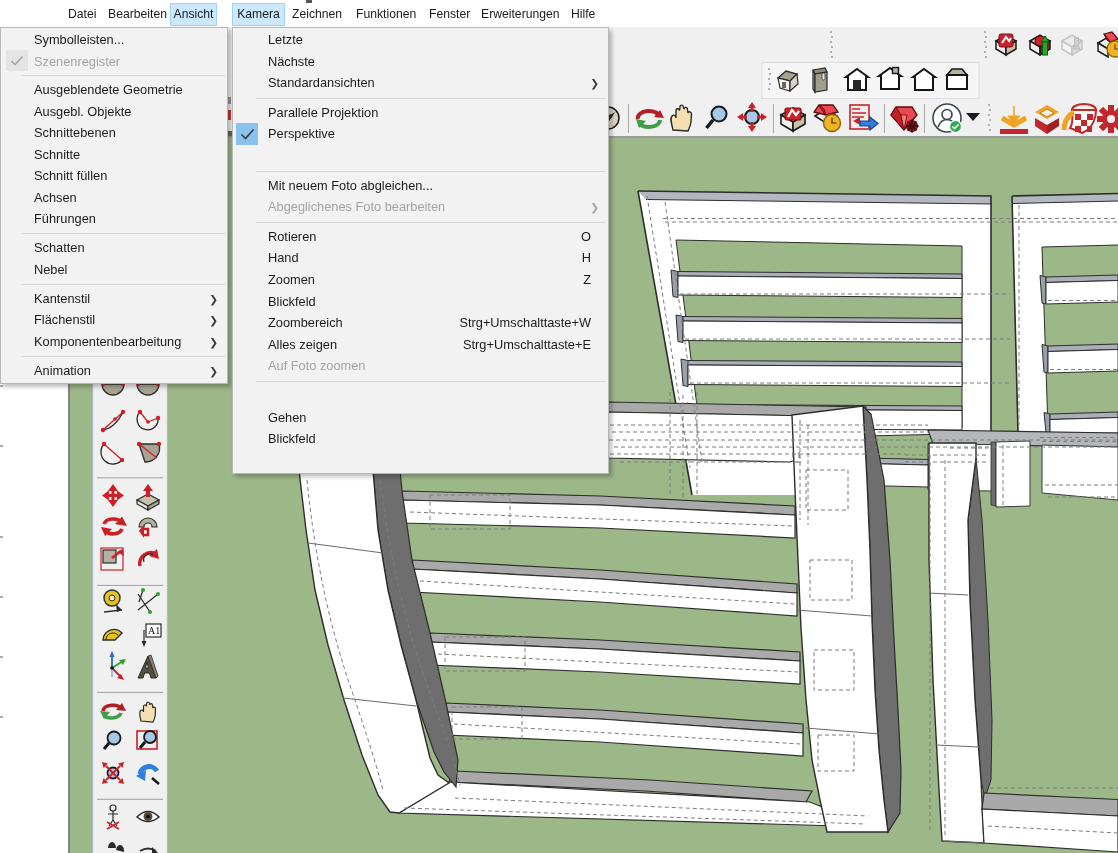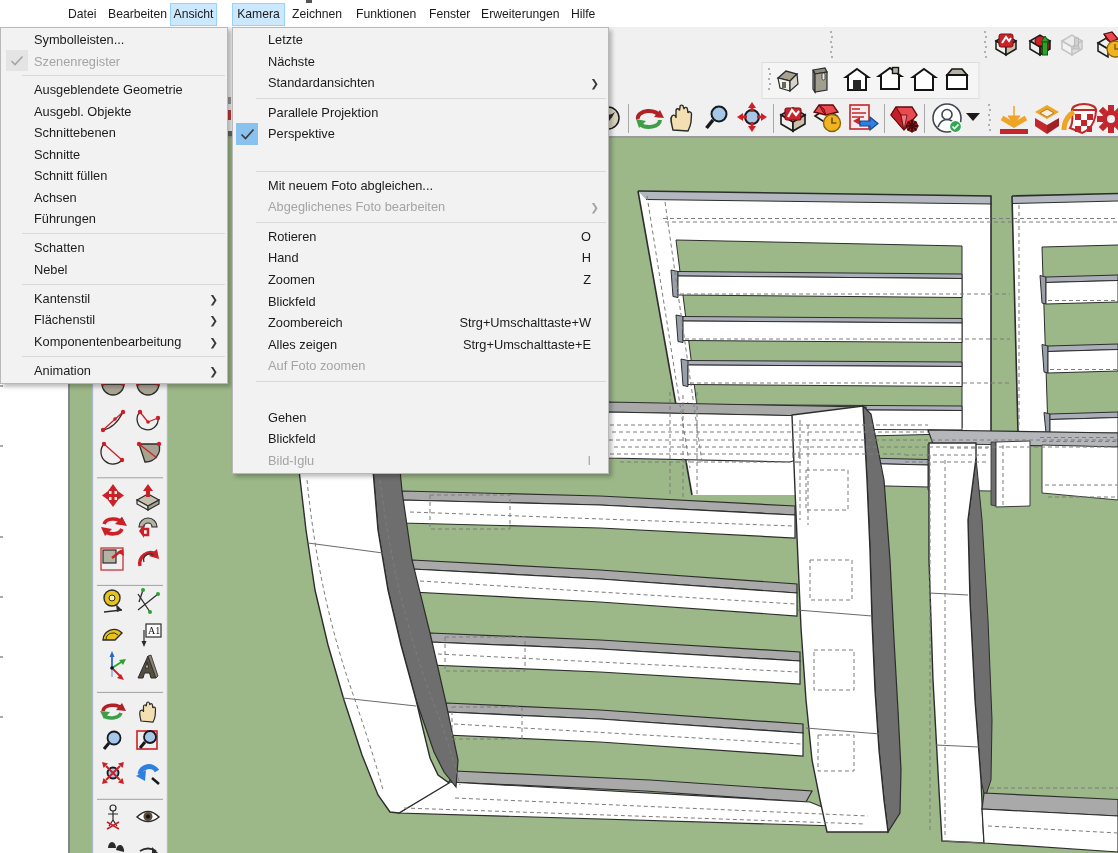--- a/index.html
+++ b/index.html
@@ -734,17 +734,13 @@
   <div class="mitem dis" style="top:327.4px;">
       <span class="lbl" style="left:35px;">Auf Foto zoomen</span>
     </div>
   <div class="msep" style="left:23px;right:2px;top:353px;"></div>
   <div class="mitem" style="top:378.6px;">
       <span class="lbl" style="left:35px;">Gehen</span>
     </div>
   <div class="mitem" style="top:400.2px;">
       <span class="lbl" style="left:35px;">Blickfeld</span>
     </div>
-  <div class="mitem dis" style="top:421.8px;">
-      <span class="lbl" style="left:35px;">Bild-Iglu</span>
-      <span class="sc">I</span>
-    </div>
 </div>
 
 </body></html>

